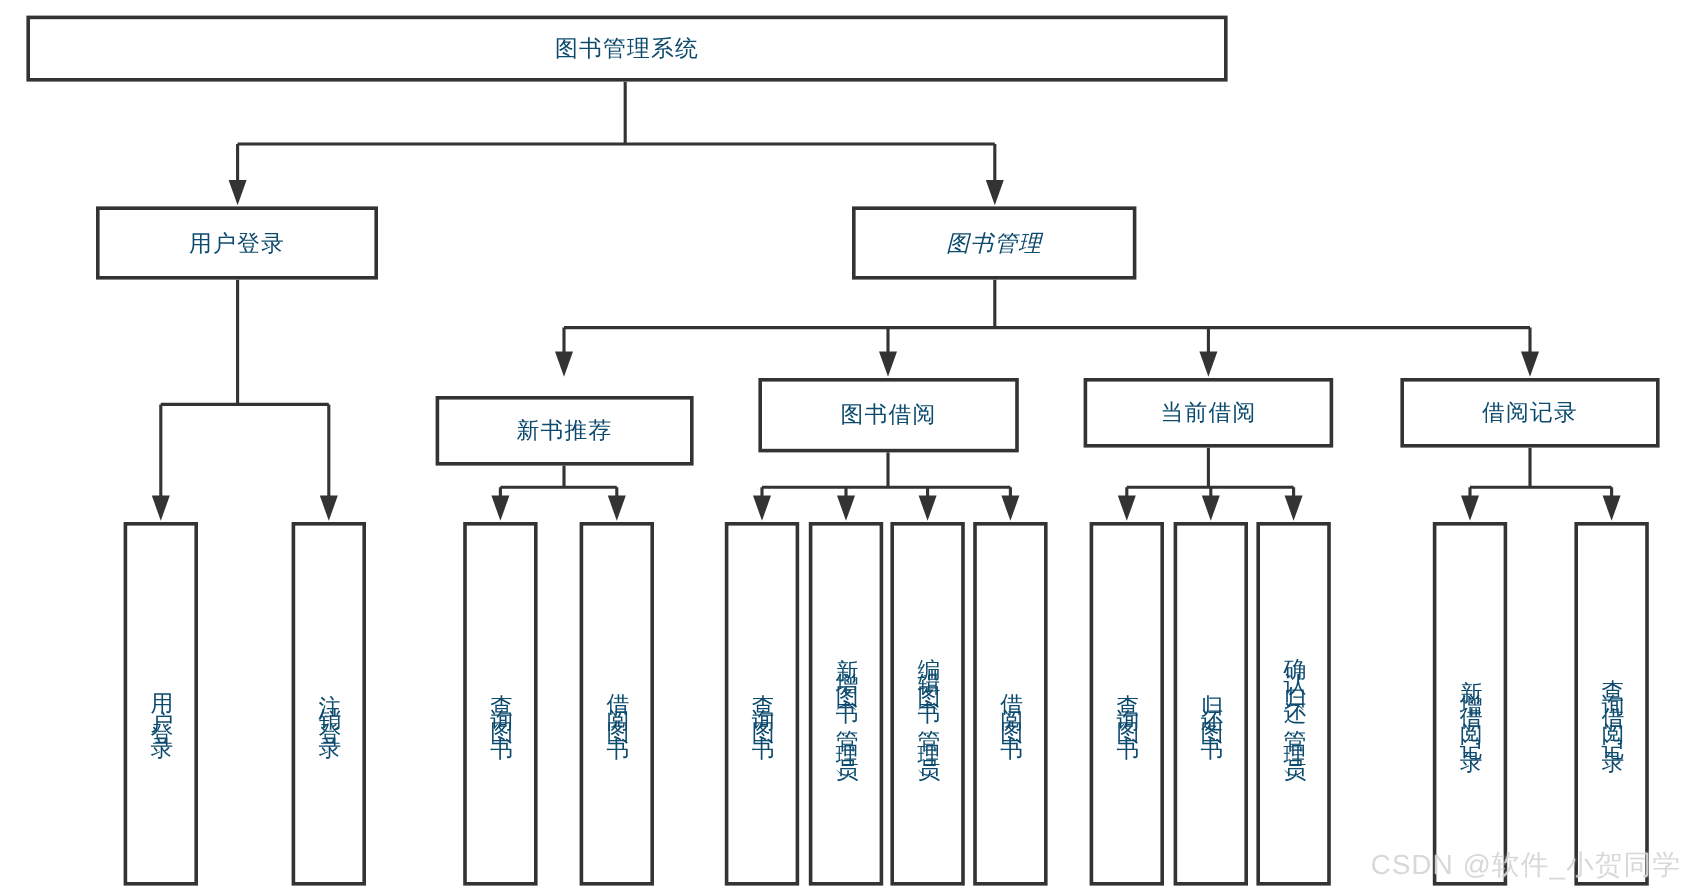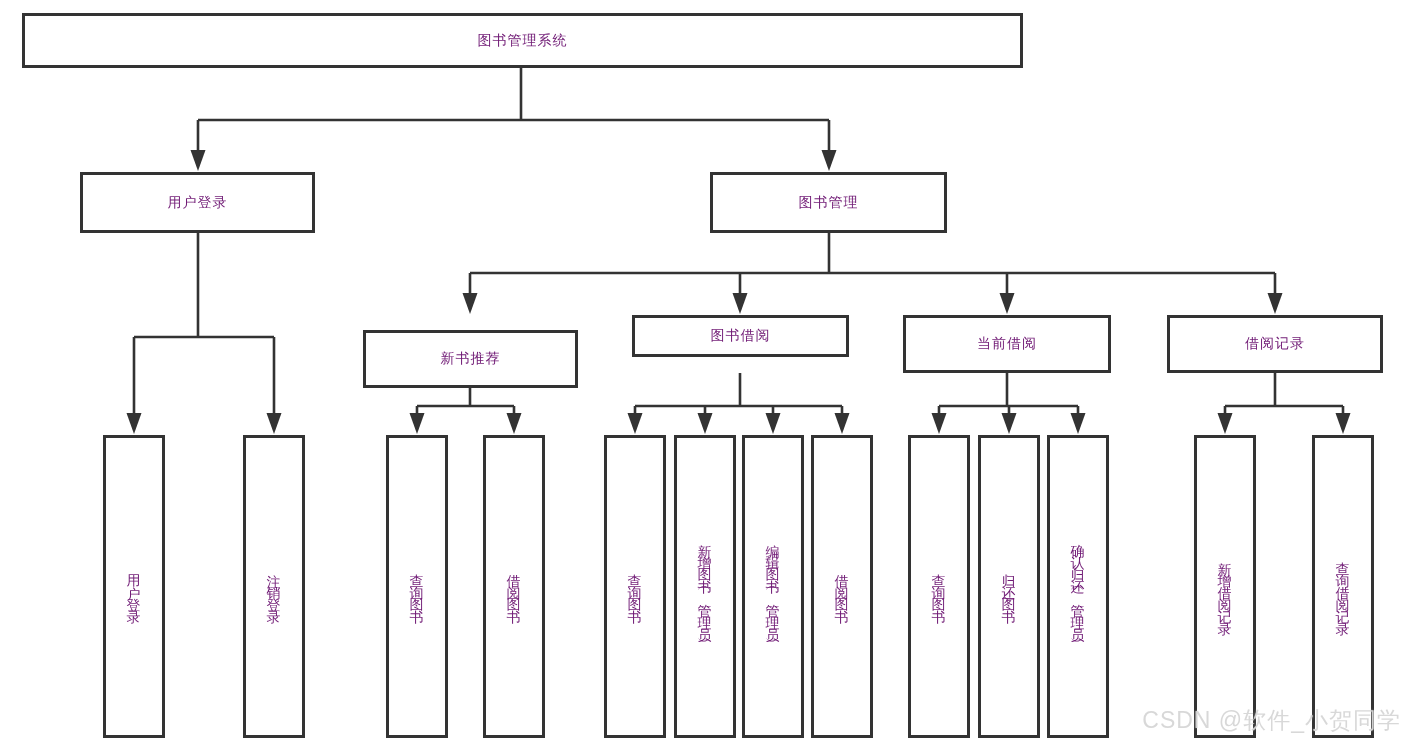--- a/index.html
+++ b/index.html
@@ -19,44 +19,44 @@
     position: absolute;
     left: 0;
     top: 0;
     z-index: 1;
   }
   .box {
     position: absolute;
     box-sizing: border-box;
     background: #ffffff;
     border: 3px solid #333333;
-    color: #701a75;
-    font-size: 14px;
+    color: #0c4a6e;
+    font-size: 19px;
     display: flex;
     align-items: center;
     justify-content: center;
     z-index: 2;
     letter-spacing: 1px;
     white-space: nowrap;
   }
   .vbox {
     writing-mode: vertical-rl;
     text-orientation: mixed;
     letter-spacing: 12px;
     top: 435px;
     width: 62px;
     height: 303px;
     white-space: normal;
   }
   
   .b-root   { left: 22px;   top: 13px;  width: 1001px; height: 55px; }
   .b-login  { left: 80px;   top: 172px; width: 235px;  height: 61px; }
-  .b-mgmt   { left: 710px;  top: 172px; width: 237px;  height: 61px; }
+  .b-mgmt   { left: 710px;  top: 172px; width: 237px;  height: 61px; font-style: italic; }
   .b-nbr    { left: 363px;  top: 330px; width: 215px;  height: 58px; }
-  .b-bb     { left: 632px;  top: 315px; width: 217px;  height: 42px; }
+  .b-bb     { left: 632px;  top: 315px; width: 217px;  height: 62px; }
   .b-cb     { left: 903px;  top: 315px; width: 208px;  height: 58px; }
   .b-br     { left: 1167px; top: 315px; width: 216px;  height: 58px; }
   
   .l1  { left: 103px;  }
   .l2  { left: 243px;  }
   .l3  { left: 386px;  }
   .l4  { left: 483px;  }
   .l5  { left: 604px;  }
   .l6  { left: 674px;  }
   .l7  { left: 742px;  }

